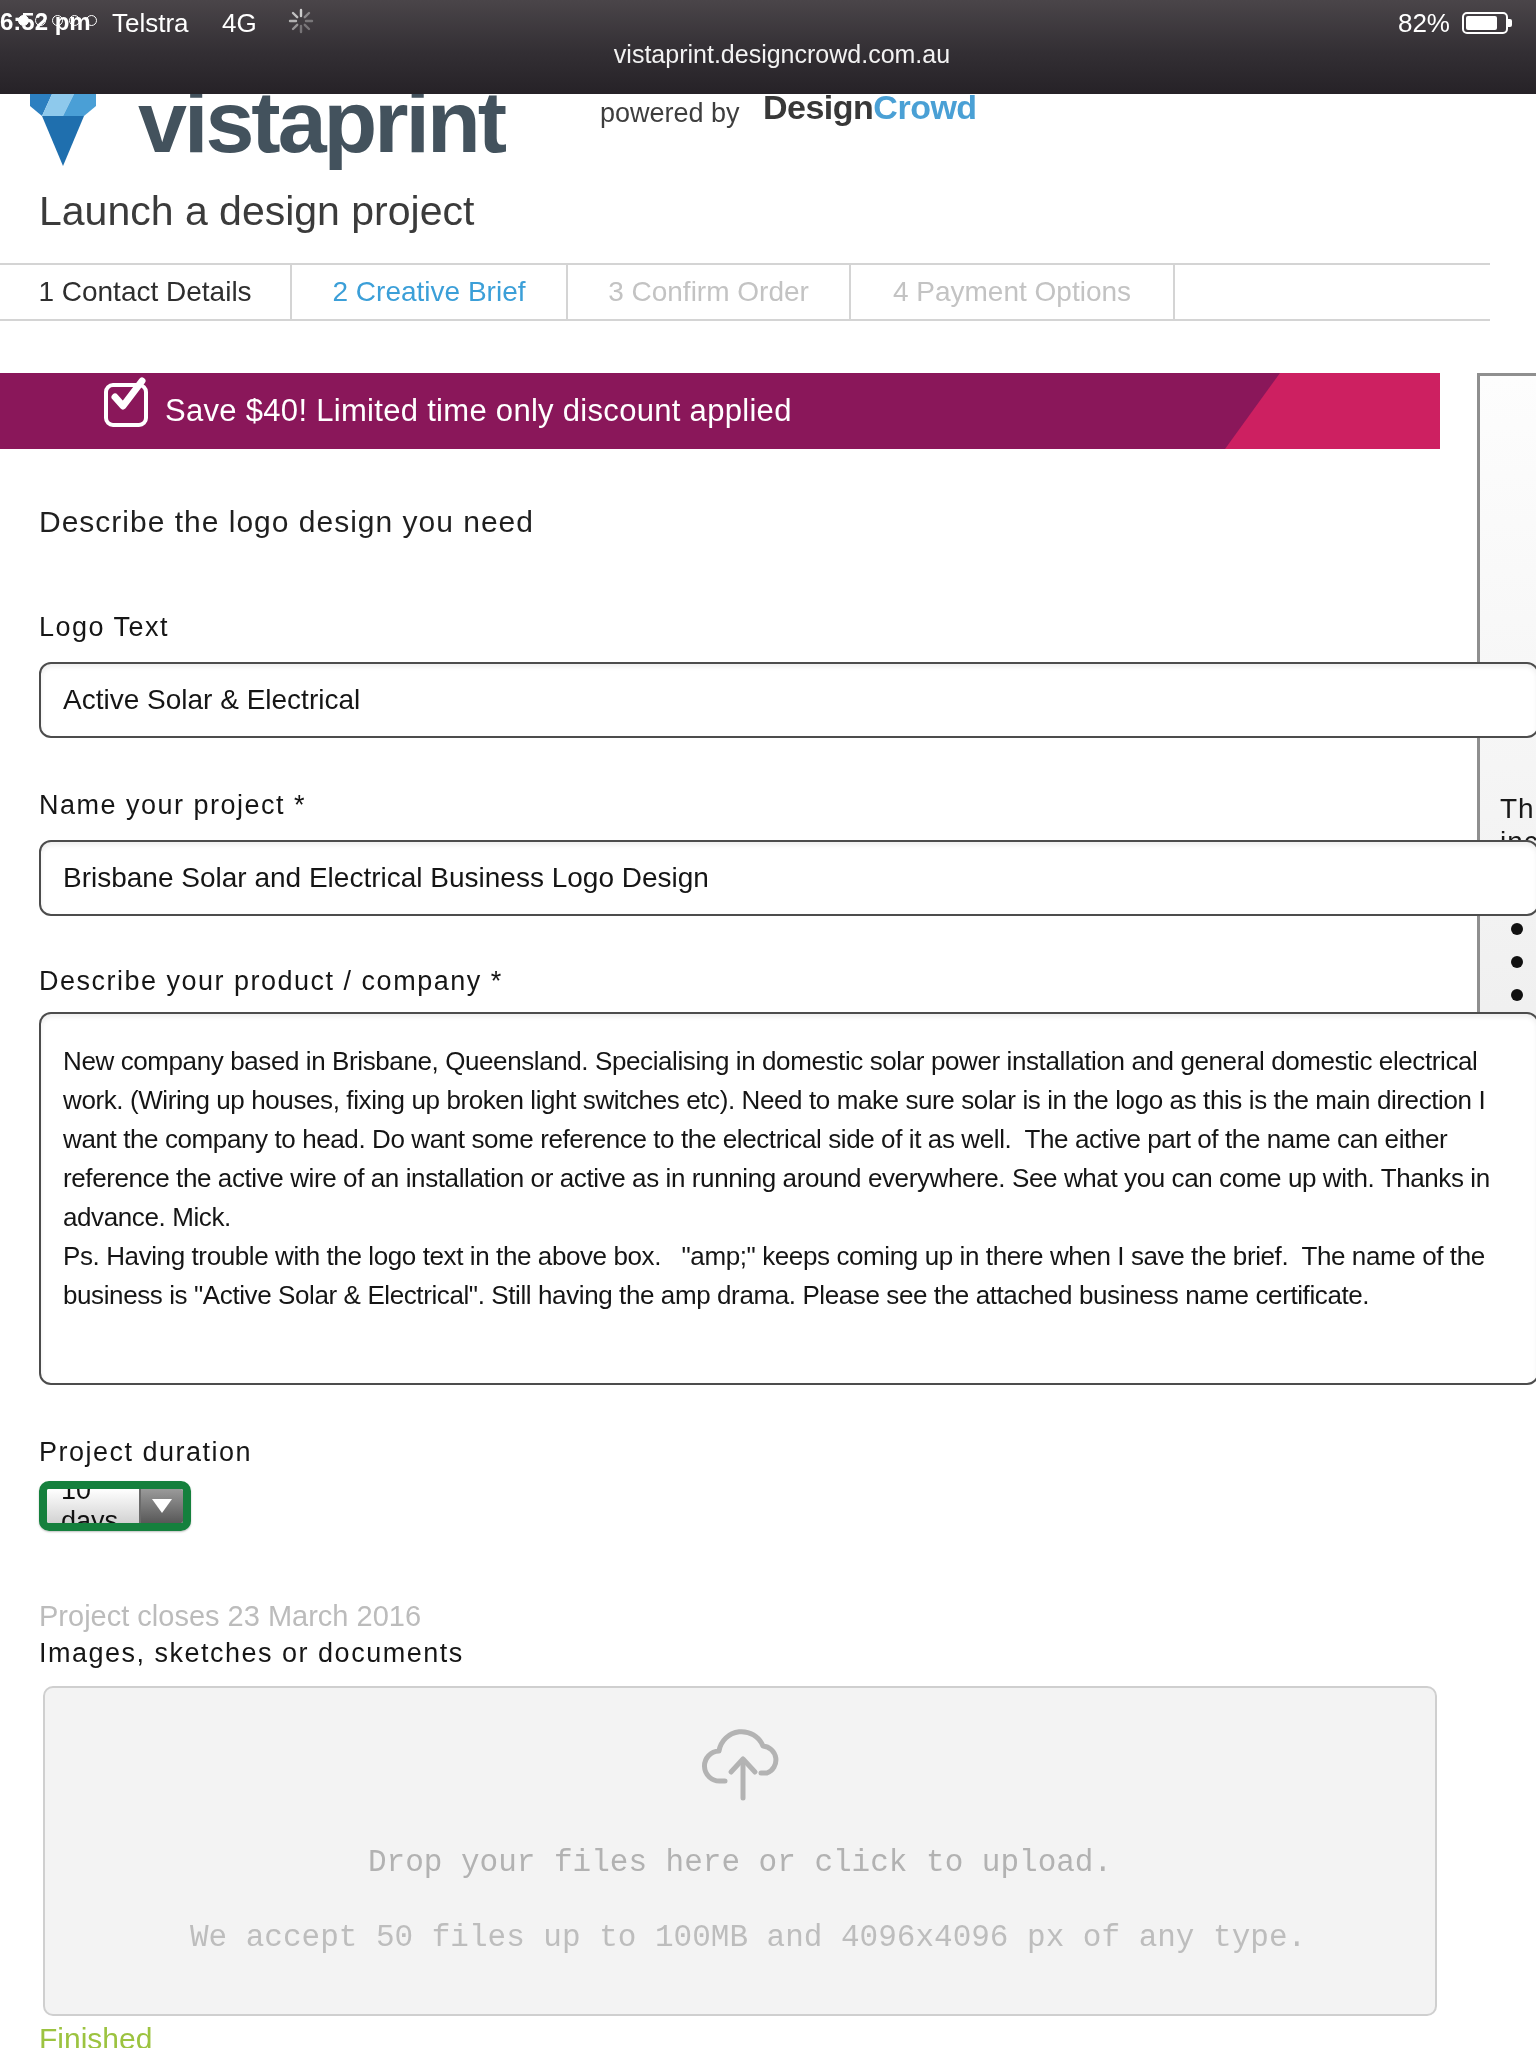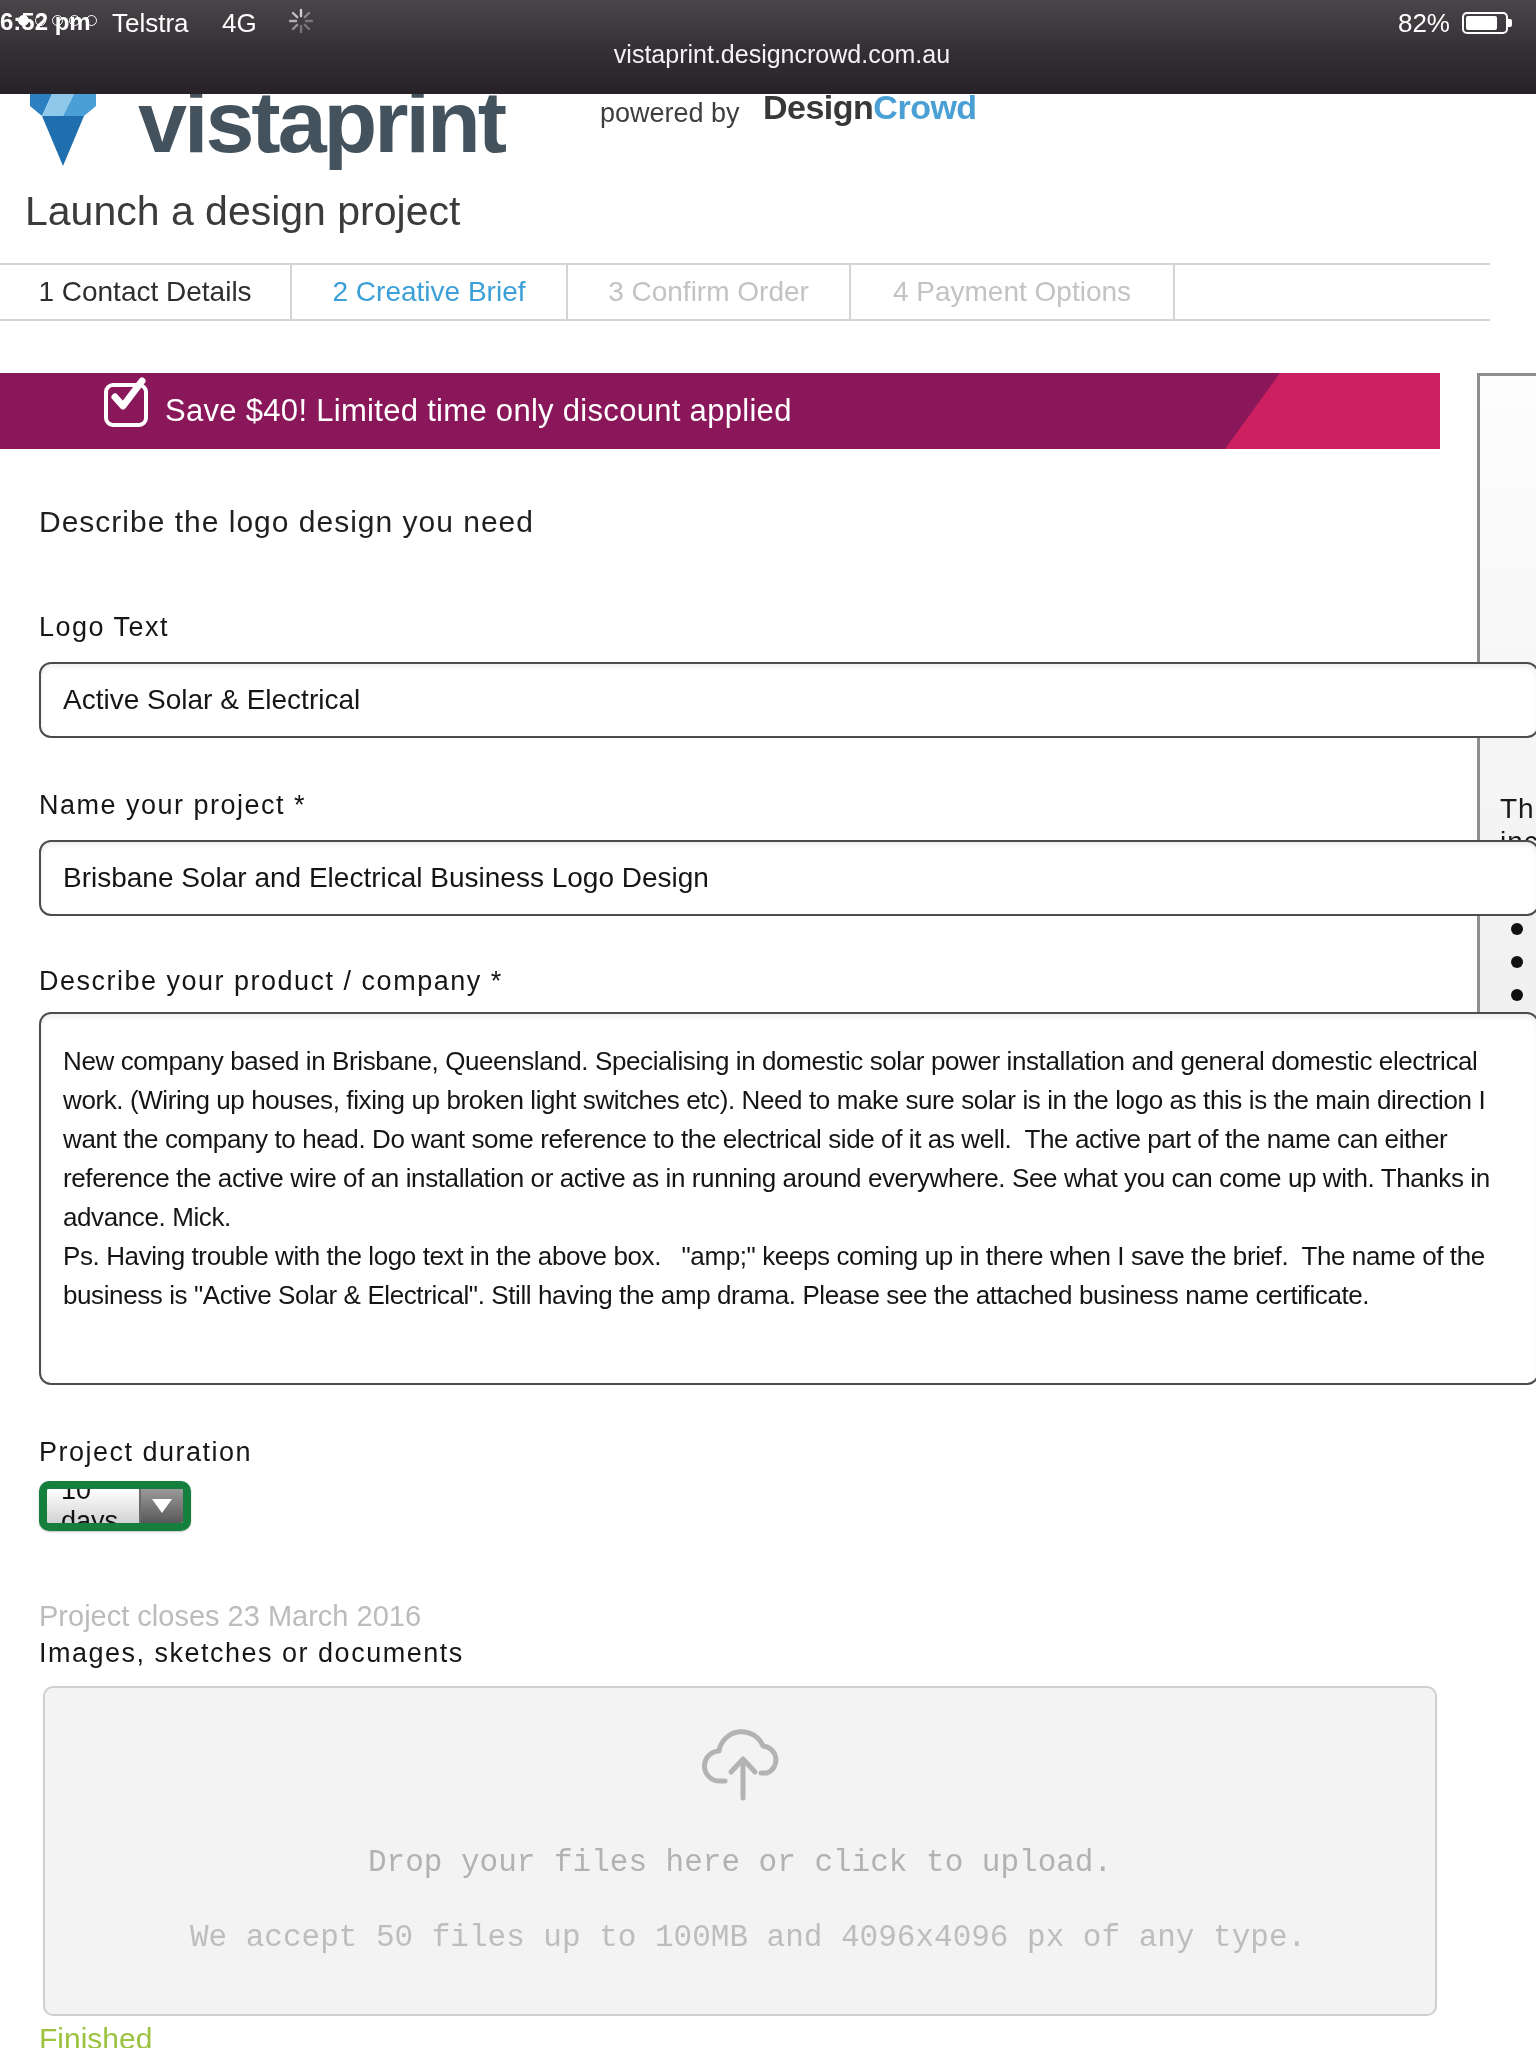--- a/index.html
+++ b/index.html
@@ -27,21 +27,21 @@
   .battery .nub{position:absolute;right:-6px;top:5px;width:4px;height:8px;background:#fff;border-radius:0 2px 2px 0;}
   .sb-url{position:absolute;top:40px;left:0;right:0;text-align:center;font-size:25px;color:#f2f2f2;padding-left:28px;}
   
   .brandbar{position:absolute;top:0;left:0;width:1536px;height:165px;background:#fff;margin-top:28px;}
   .diamond{position:absolute;left:30px;top:66px;}
   .wordmark{position:absolute;left:138px;top:50px;font-size:88px;font-weight:bold;letter-spacing:-3px;color:#43525d;line-height:1;}
   .poweredby{position:absolute;left:600px;top:70px;font-size:27px;color:#3e3e3e;}
   .partner{position:absolute;left:763px;top:60px;font-size:34px;font-weight:bold;letter-spacing:-0.5px;}
   .partner .p-dark{color:#383838;}
   .partner .p-blue{color:#4aa0d5;}
-  .page-title{position:absolute;left:25px;top:188px;font-size:41px;color:#3b3b3b;}
+  .page-title{position:absolute;left:39px;top:188px;font-size:41px;color:#3b3b3b;}
   
   .tabs{position:absolute;left:0;top:263px;width:1490px;height:58px;display:flex;
         border-top:2px solid #d4d4d4;border-bottom:2px solid #d4d4d4;box-sizing:border-box;}
   .tab{display:flex;align-items:center;justify-content:center;font-size:28px;
        border-right:2px solid #d4d4d4;box-sizing:border-box;}
   .tab.w1{width:292px;} .tab.w2{width:276px;} .tab.w3{width:283px;} .tab.w4{width:324px;}
   .tab.filler{flex:1;border-right:none;}
   .tab.completed{color:#2e2e2e;}
   .tab.active{color:#3b9fd8;}
   .tab.upcoming{color:#c3c3c3;}

